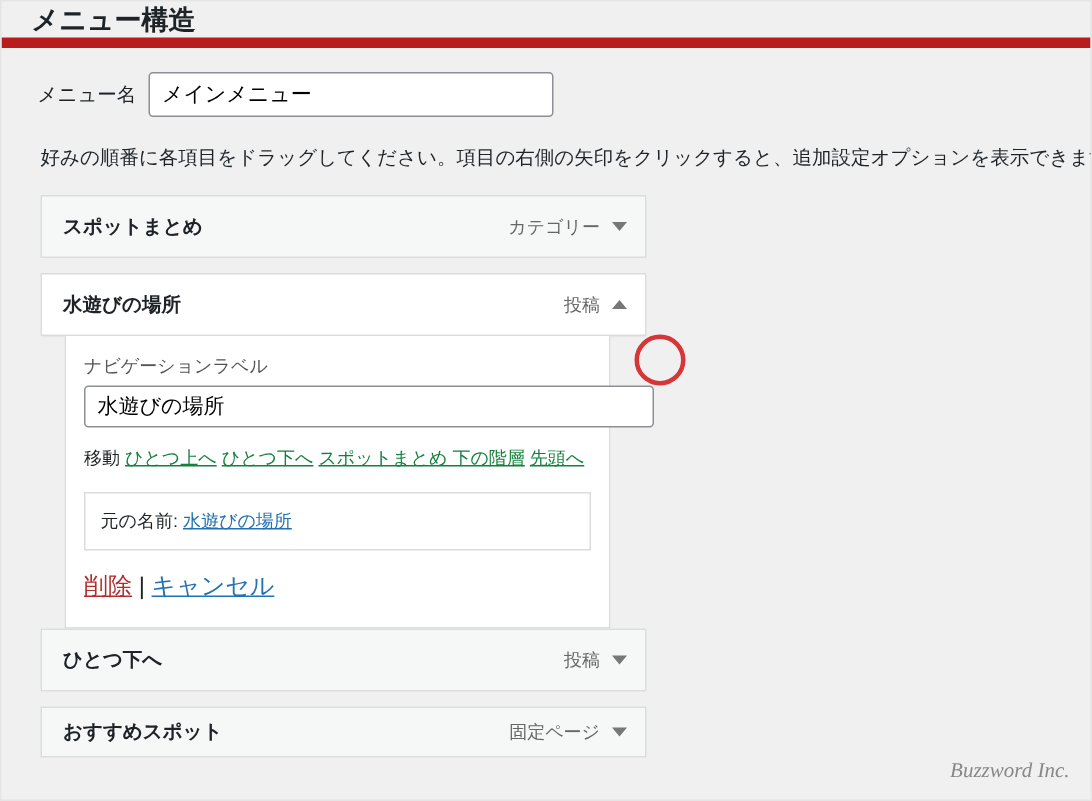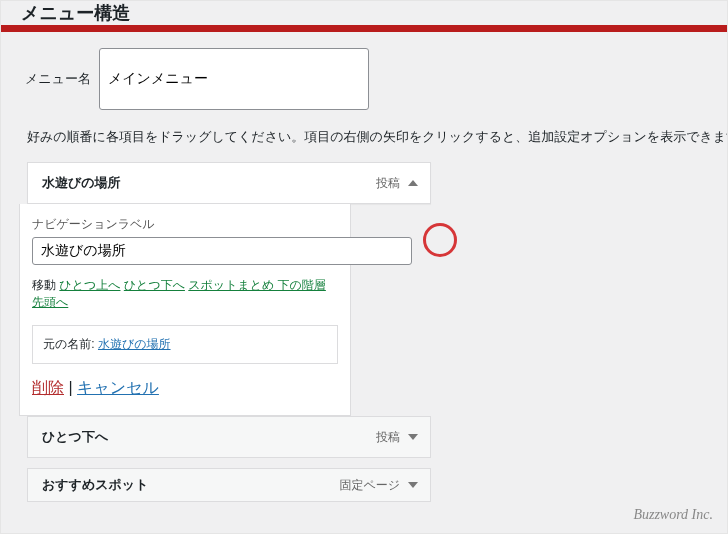--- a/index.html
+++ b/index.html
@@ -1,33 +1,33 @@
 <!DOCTYPE html>
 <html><head>
 <meta charset="utf-8">
 <style>
   html,body{margin:0;padding:0;font-family:"Hiragino Kaku Gothic Pro","Meiryo",sans-serif;background:#f0f0f1;color:#1d2327;font-size:13px;}
   .screen{width:728px;height:534px;overflow:hidden;position:relative;background:#f0f0f1;box-sizing:border-box;border:1px solid #e5e5e5;}
   .title{font-size:18px;font-weight:600;padding:0 20px;}
   .inner{border-top:7px solid #b91c1c;padding:16px 0 0 10px;}
   .menu-name-row{display:flex;align-items:center;gap:8px;margin-bottom:18px;padding:0 14px;}
   .menu-name-label{font-size:13px;}
-  .menu-name-input{width:252px;height:28px;border:1px solid #8c8f94;border-radius:3px;padding:16px 8px;font-size:14px;background:#fff;}
+  .menu-name-input{width:252px;height:28px;border:1px solid #8c8f94;border-radius:3px;padding:0 8px;font-size:14px;background:#fff;}
   .help{font-size:13px;margin:0 0 16px 0;padding:0 16px;white-space:nowrap;}
   .items{width:404px;margin-left:16px;}
   .item{border:1px solid #dcdcde;background:#f6f7f7;height:40px;display:flex;align-items:center;justify-content:space-between;padding:0 12px 0 14px;margin-top:10px;}
   .item.expanded{background:#fff;box-shadow:0 1px 1px rgba(0,0,0,0.04);}
   .item:first-child{margin-top:0;}
   .item-title{font-weight:600;font-size:13px;}
   .item-right{display:flex;align-items:center;gap:8px;color:#666;font-size:12px;}
   .chevron{width:0;height:0;border-left:5px solid transparent;border-right:5px solid transparent;}
   .chev-down{border-top:6px solid #777;}
   .chev-up{border-bottom:6px solid #777;}
   .circle{position:absolute;width:28px;height:28px;border:3px solid #d63638;border-radius:50%;top:222px;left:422px;pointer-events:none;}
-  .panel{border:1px solid #dcdcde;border-top:none;width:332px;margin-left:8px;background:#fff;padding:12px 12px 16px 12px;box-sizing:border-box;}
+  .panel{border:1px solid #dcdcde;border-top:none;width:364px;margin-left:32px;background:#fff;padding:12px 12px 16px 12px;box-sizing:border-box;}
   .field-label{font-size:12px;color:#555;margin-bottom:4px;}
   .nav-input{width:380px;height:28px;border:1px solid #8c8f94;border-radius:3px;padding:0 8px;font-size:14px;background:#fff;box-sizing:border-box;}
   .move-row{margin-top:12px;font-size:12px;}
   .move-row a{color:#15803d;text-decoration:underline;cursor:pointer;}
   .move-row span.lbl{color:#1d2327;}
   .orig-box{border:1px solid #dcdcde;padding:10px 10px;margin-top:14px;font-size:12px;}
   .orig-box a{color:#2271b1;text-decoration:underline;}
   .actions{margin-top:14px;font-size:16px;}
   .actions a.del{color:#b32d2e;text-decoration:underline;}
   .actions a.cancel{color:#2271b1;text-decoration:underline;}
@@ -43,20 +43,27 @@
   <div class="inner">
 
     <div class="menu-name-row">
       <span class="menu-name-label">メニュー名</span>
       <input class="menu-name-input" type="text" value="メインメニュー" style="">
     </div>
 
     <div class="help">好みの順番に各項目をドラッグしてください。項目の右側の矢印をクリックすると、追加設定オプションを表示できます</div>
 
     <div class="items">
+      <div class="item">
+        <span class="item-title">スポットまとめ</span>
+        <span class="item-right">
+          <span>カテゴリー</span>
+          <span class="chevron chev-down"></span>
+        </span>
+      </div>
 
       <div class="item expanded">
         <span class="item-title">水遊びの場所</span>
         <span class="item-right">
           <span>投稿</span>
           <span class="chevron chev-up"></span>
         </span>
       </div>
     </div>
 

